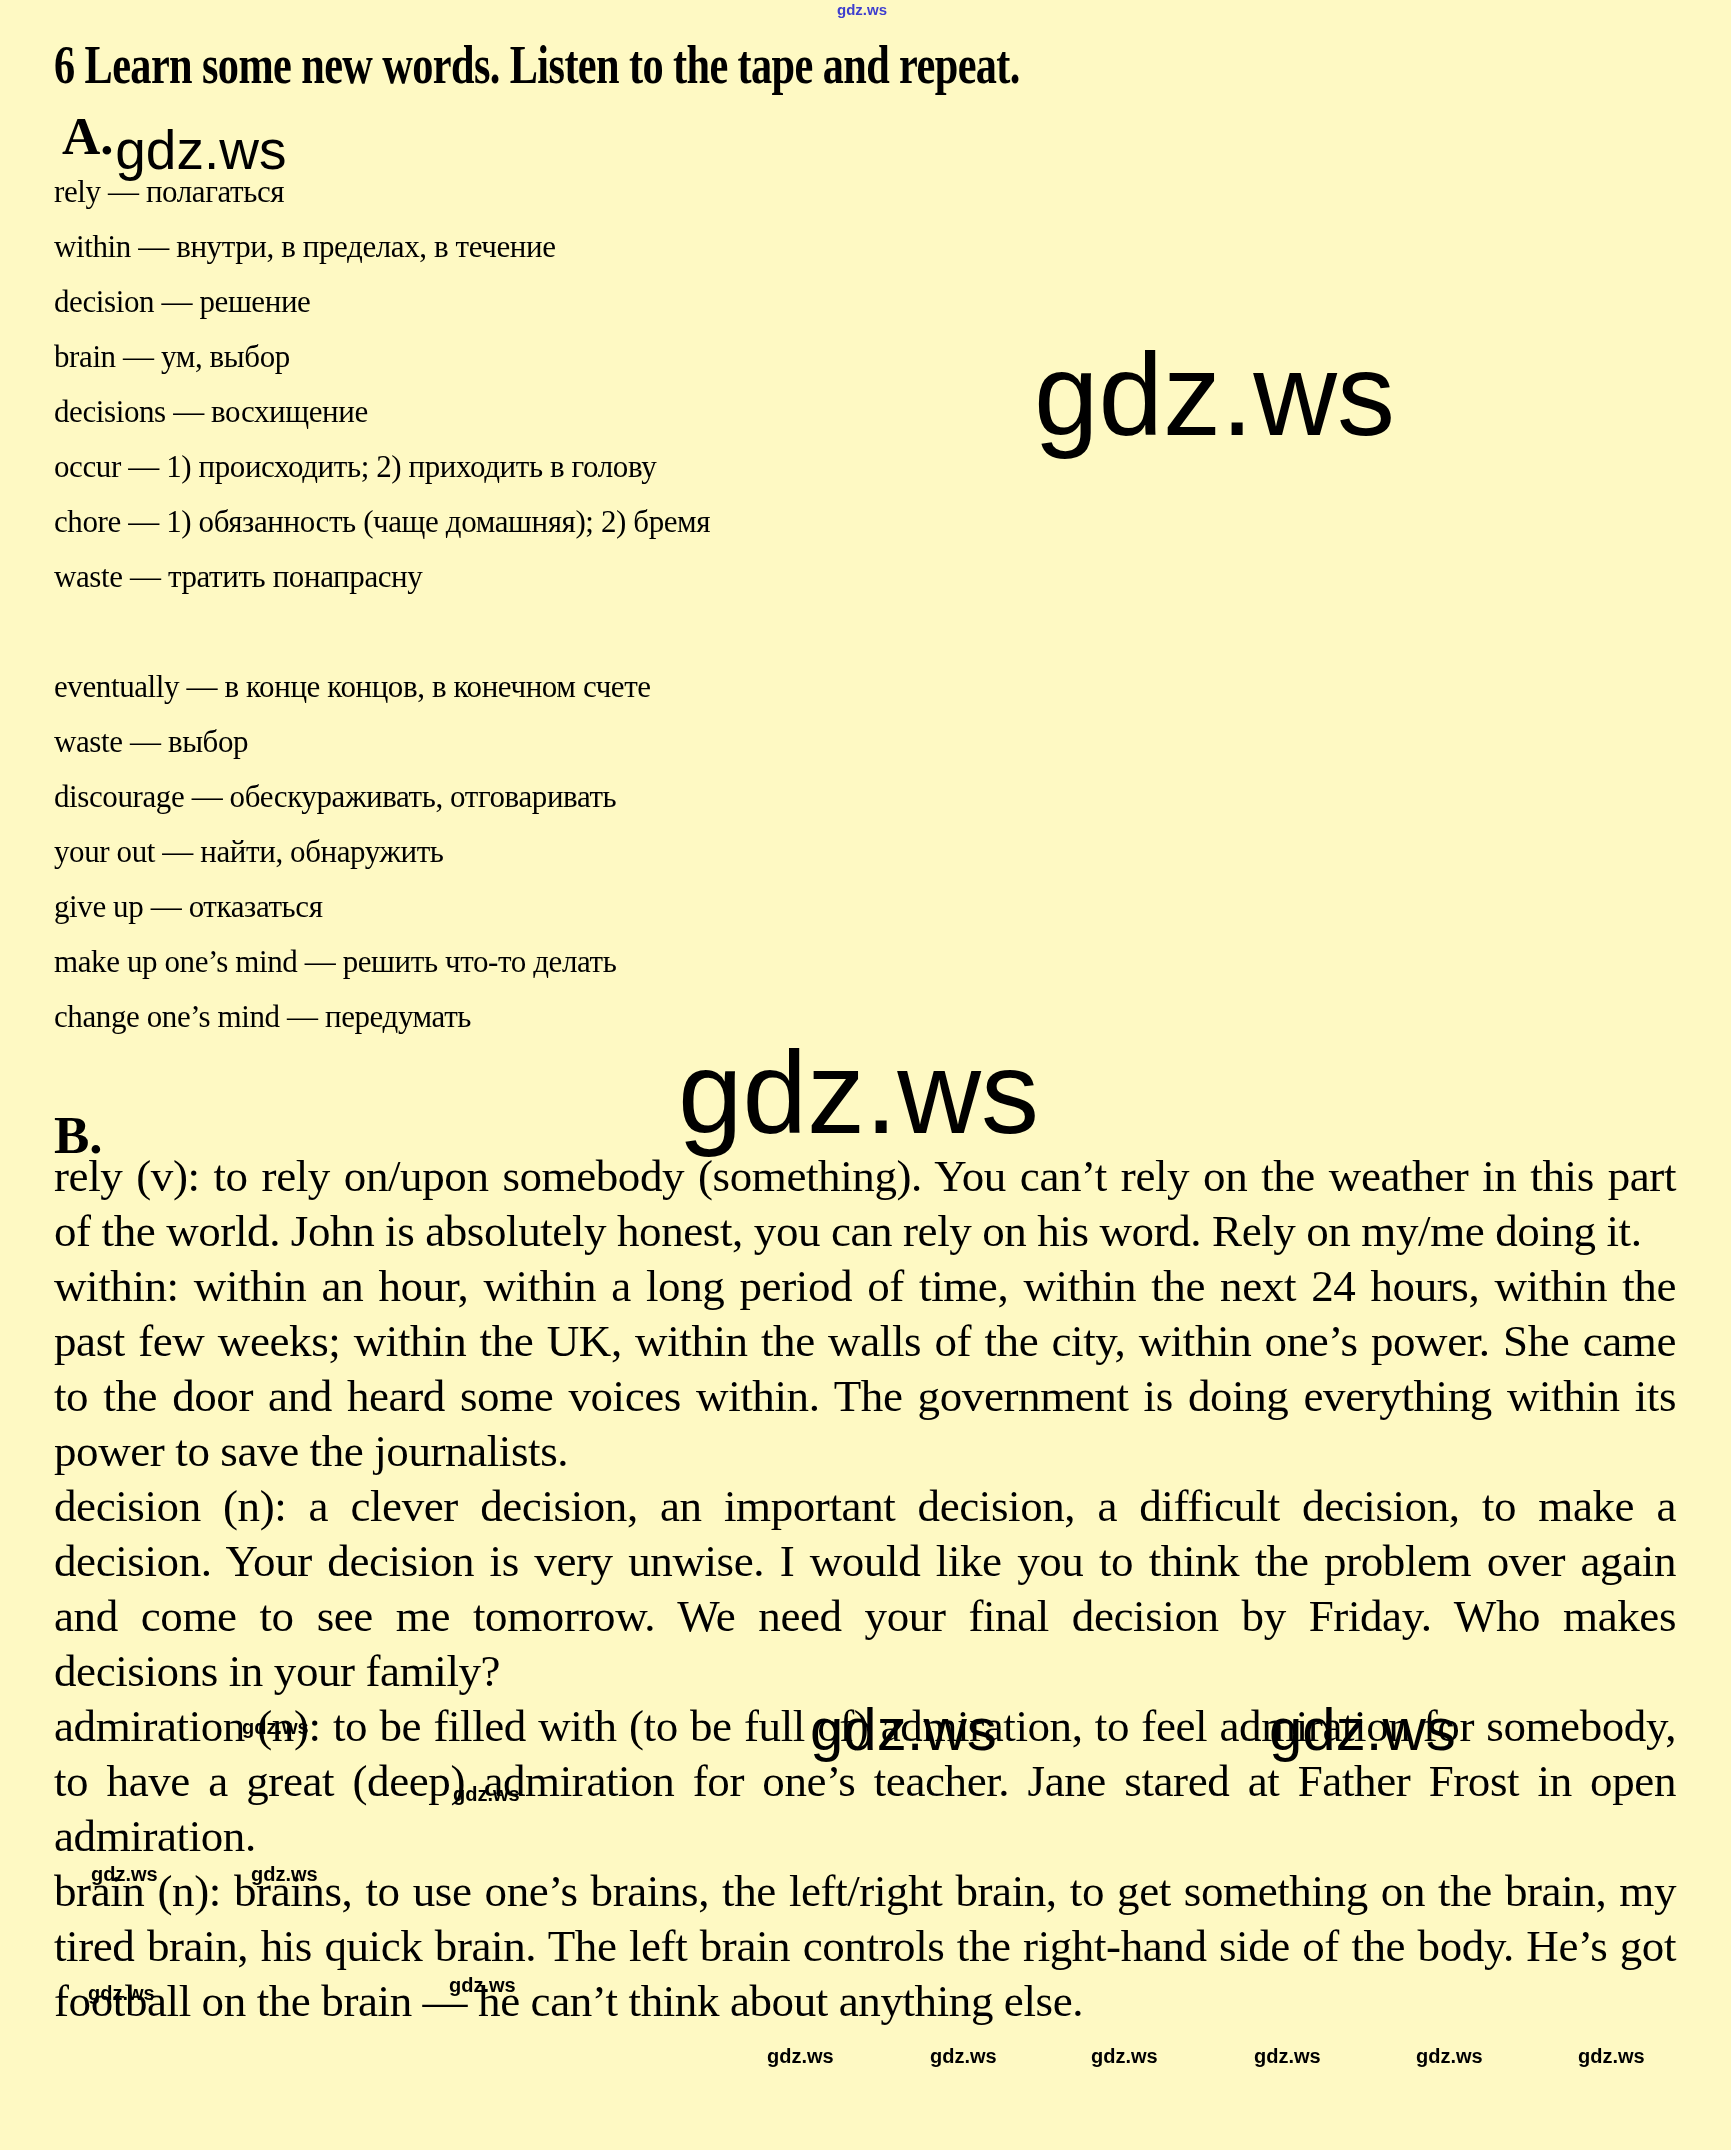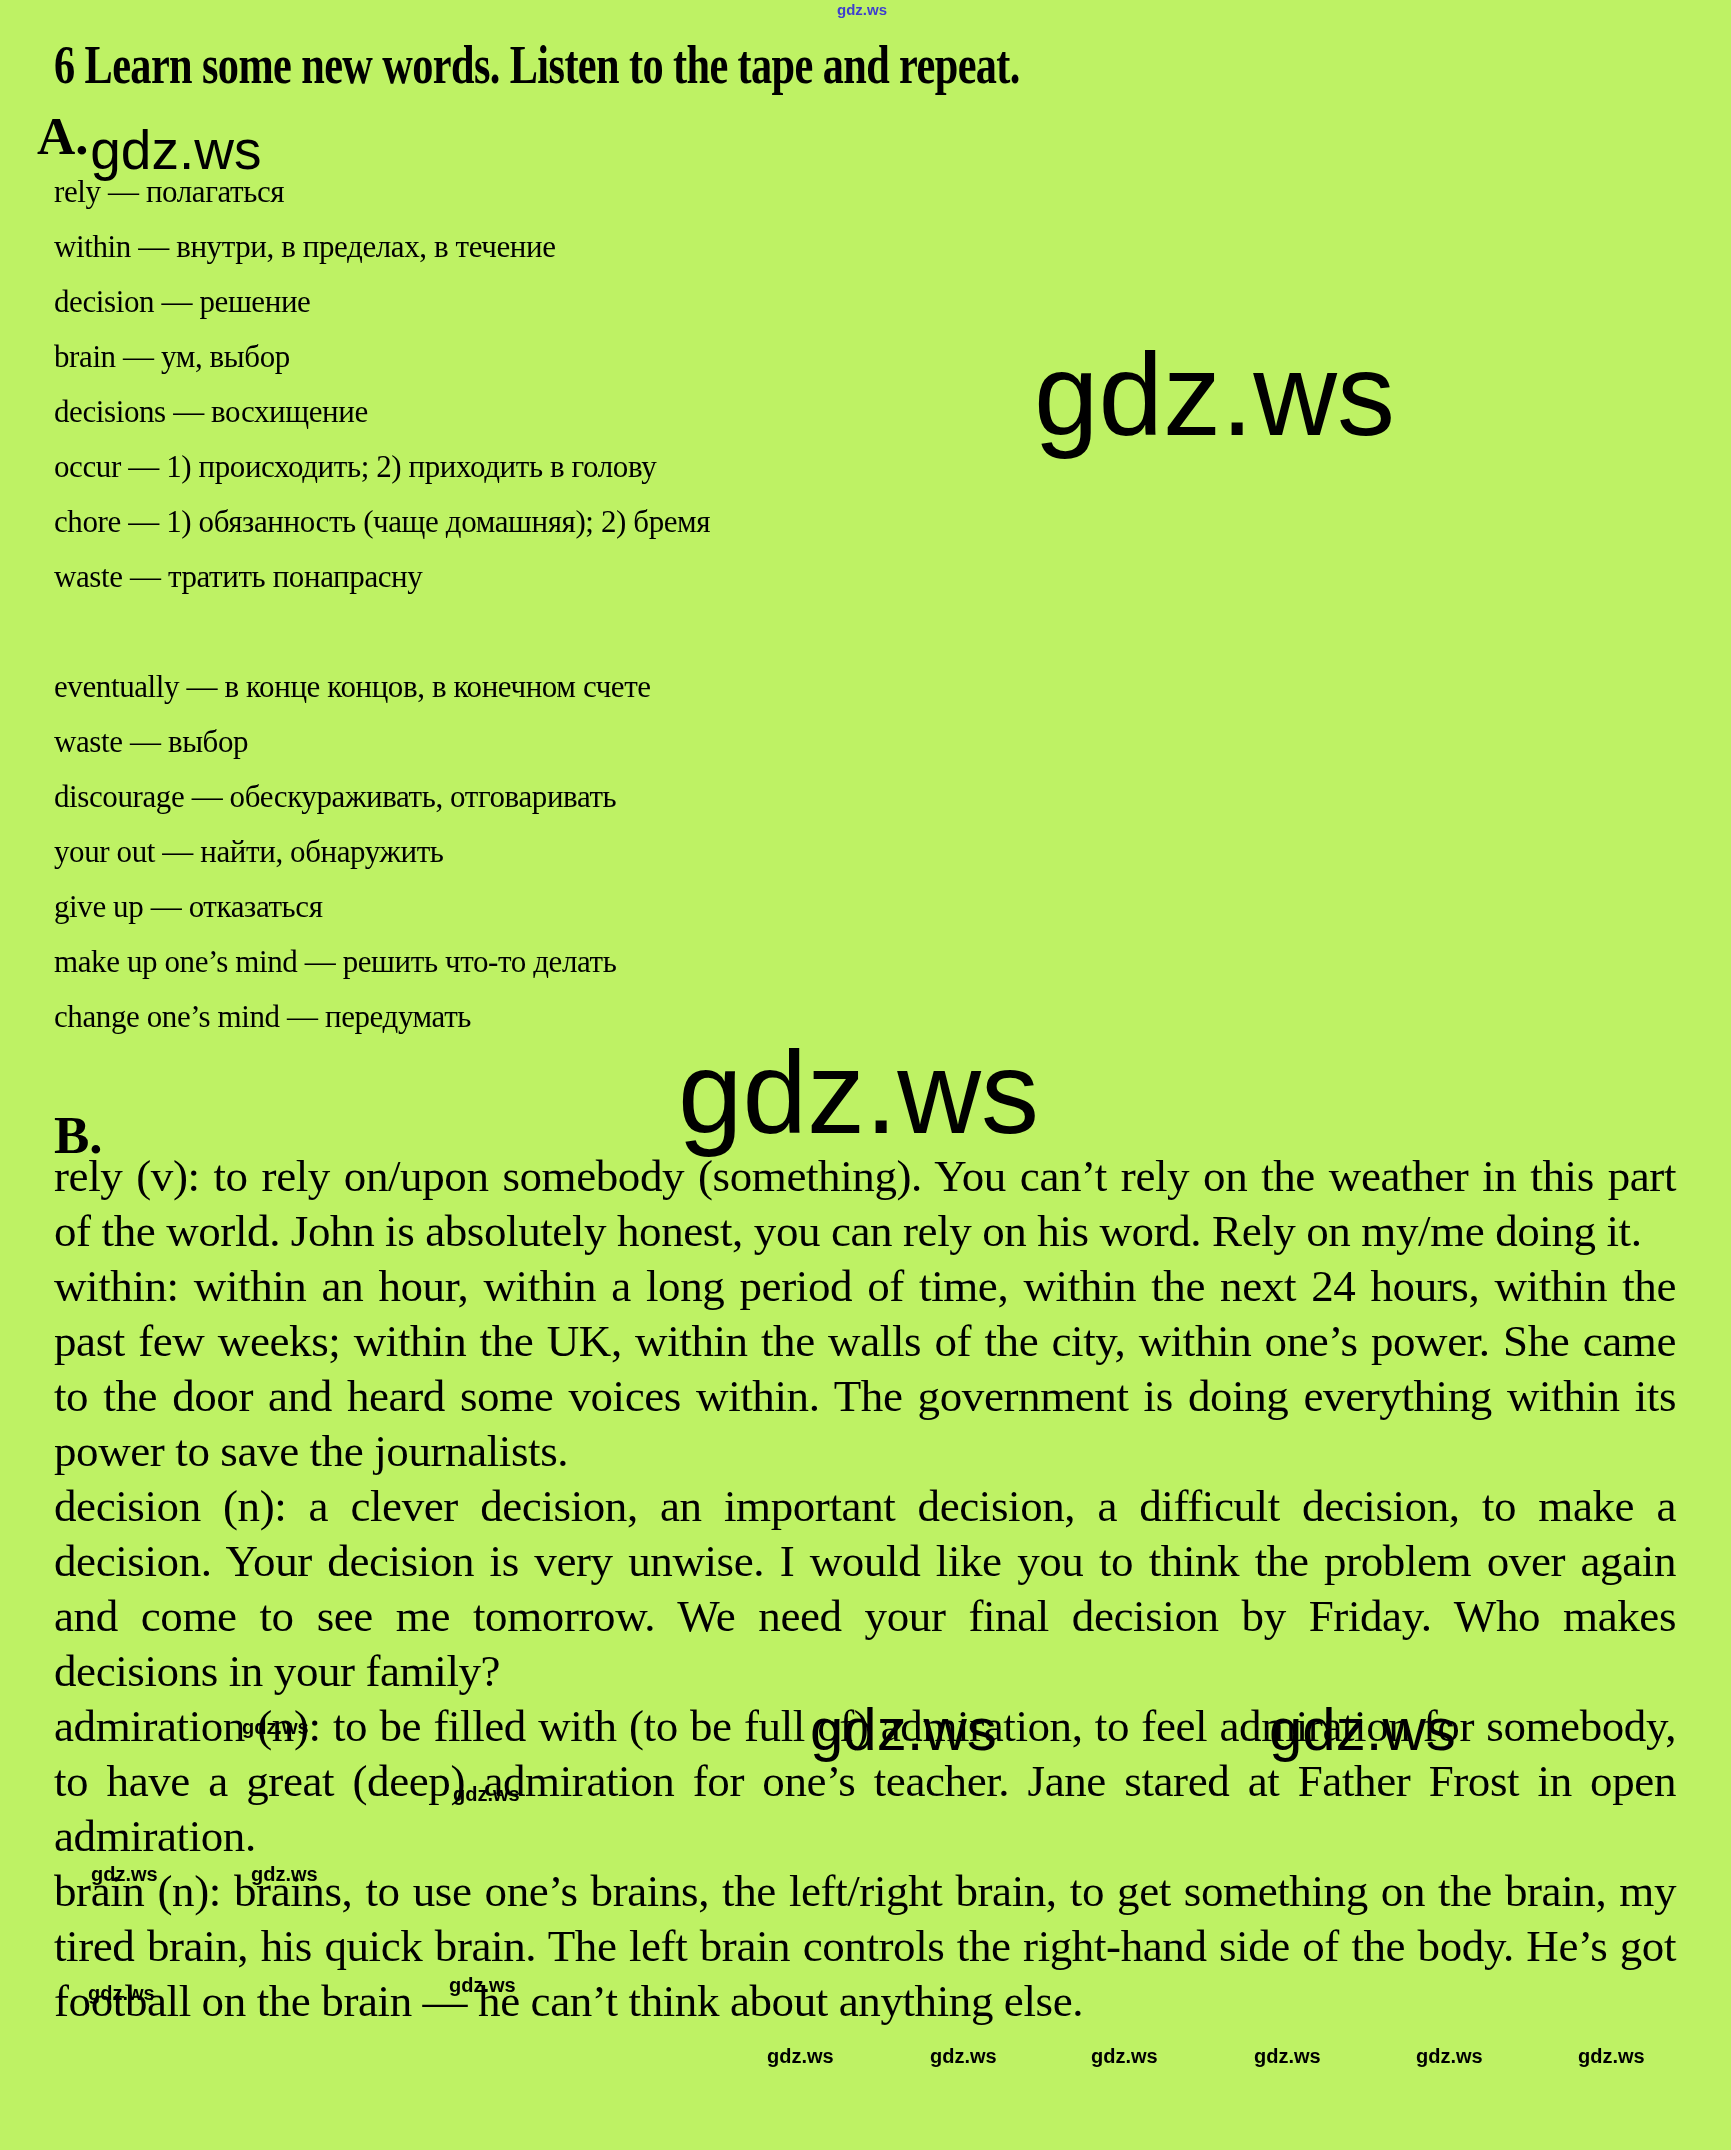--- a/index.html
+++ b/index.html
@@ -1,40 +1,40 @@
 <!DOCTYPE html>
 <html style="font-size:13.2px"><head>
 <meta charset="utf-8">
 <style>
   html, body { margin: 0; padding: 0; background: #ffffff; }
   .page {
     position: relative;
     width: 1731px;
     height: 2151px;
-    background: #bef264;
+    background: #fef9c3;
     color: #000000;
     font-family: "Liberation Serif", serif;
     overflow: hidden;
   }
 
   
   .heading {
     position: absolute;
     left: 54px;
     top: 33px;
     font-size: 55px;
     font-weight: bold;
     white-space: nowrap;
     transform: scale(0.77, 1);
     transform-origin: 0 0;
     letter-spacing: -0.8px;
   }
 
   
-  .a-line { position: absolute; left: 37px; top: 106px; white-space: nowrap; }
+  .a-line { position: absolute; left: 62px; top: 106px; white-space: nowrap; }
   .section-label { font-size: 53px; font-weight: bold; }
   .b-label { position: absolute; left: 54px; top: 1105px; }
 
   
   .vocab {
     position: absolute;
     left: 54px;
     top: 164px;
     font-size: 31px;
     line-height: 55px;

